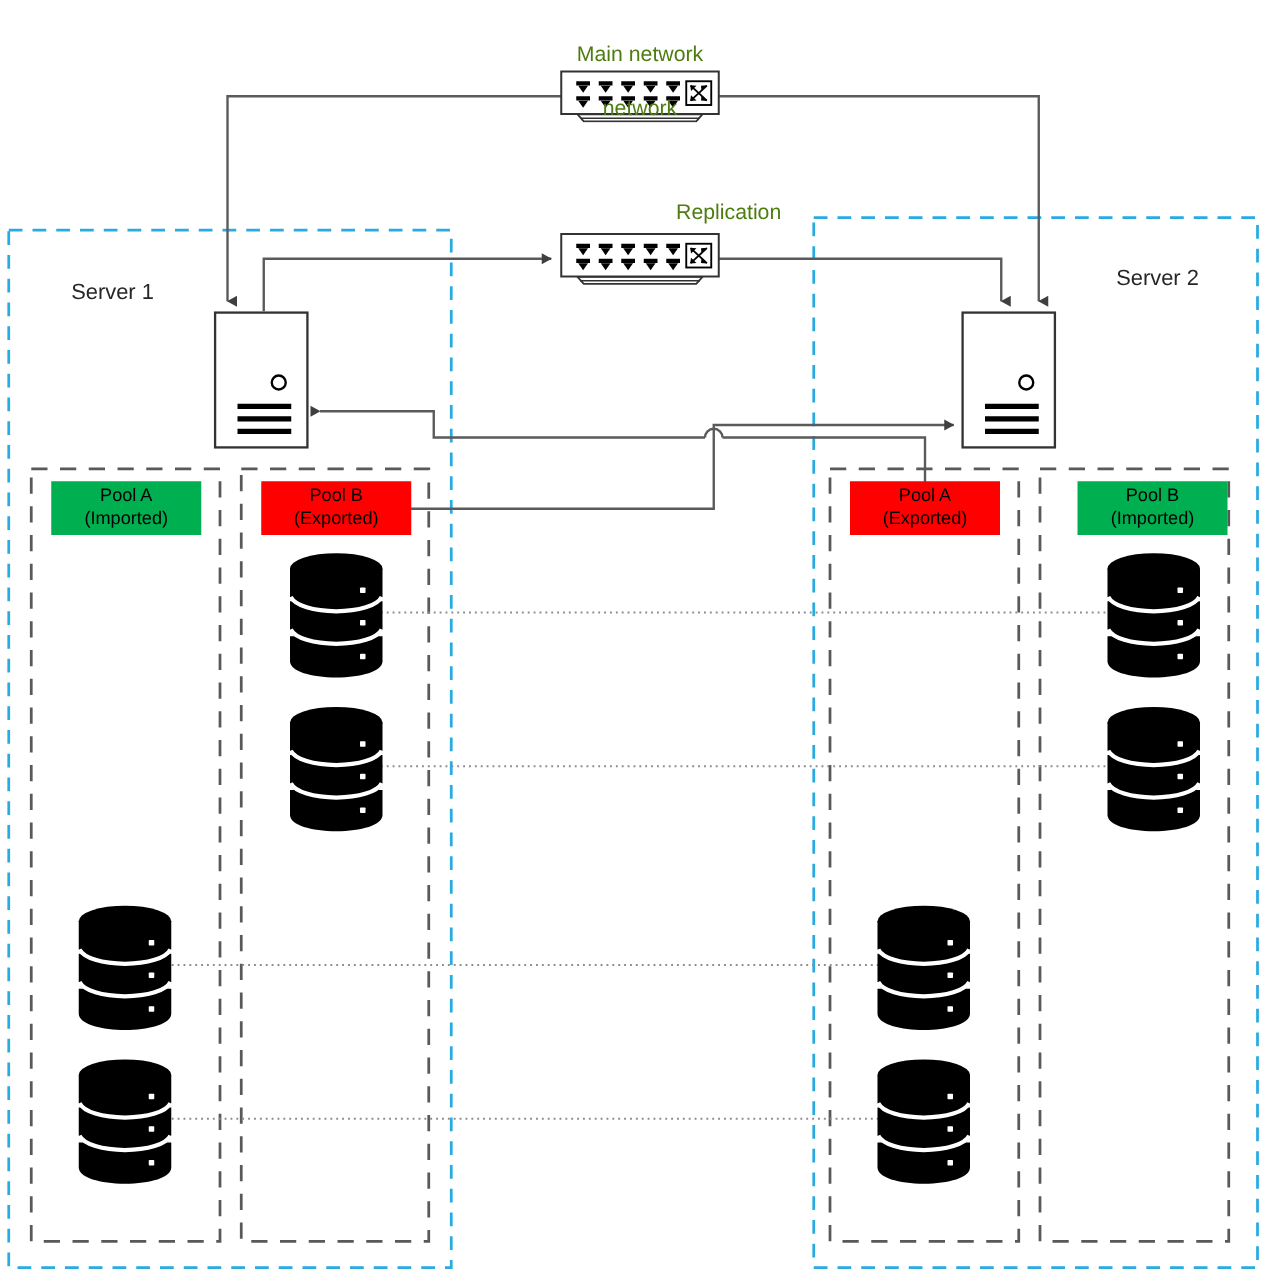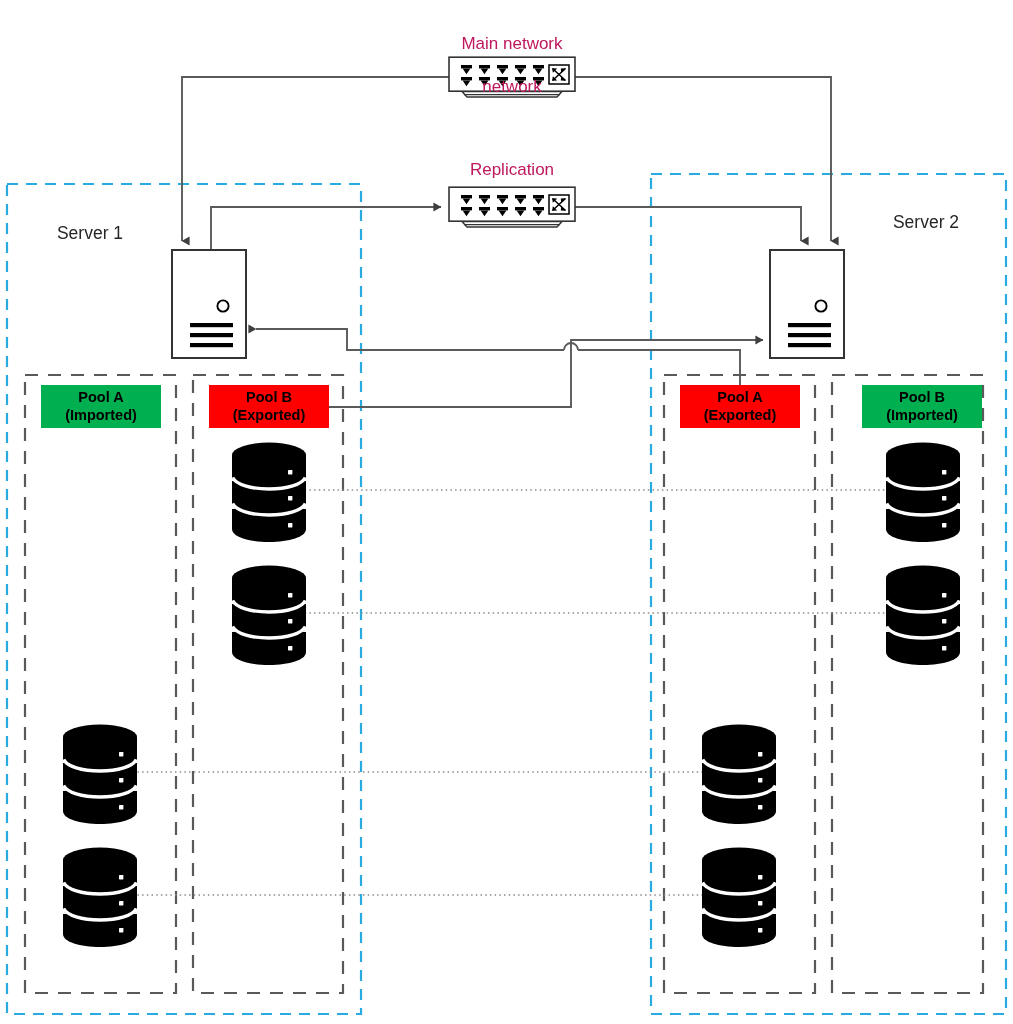--- a/index.html
+++ b/index.html
@@ -30,39 +30,39 @@
     position: absolute;
     font-family: "Liberation Sans", sans-serif;
     color: #1a1a1a;
     text-align: center;
     line-height: 1.28;
     white-space: pre-line;
     user-select: none;
   }
   .switch-caption {
     font-size: 17px;
-    color: #be185d;
+    color: #4d7c0f;
   }
   .server-caption {
     font-size: 17.5px;
     color: #262626;
   }
   .pool-chip {
     position: absolute;
     display: flex;
     flex-direction: column;
     align-items: center;
     justify-content: center;
     font-size: 14.5px;
     line-height: 1.22;
     color: #000000;
     text-align: center;
     box-sizing: border-box;
   }
-  .pool-chip .chip-line { display: block; font-weight: bold; }
+  .pool-chip .chip-line { display: block; }
 </style>
 </head>
 <body>
 
 <div id="canvas">
 
   <svg id="diagram-svg" viewBox="0 0 1013 1024" xmlns="http://www.w3.org/2000/svg">
     <defs>
       <marker id="arrowDown" markerWidth="10" markerHeight="10" refX="5" refY="8.2" orient="auto" markerUnits="userSpaceOnUse">
         <path d="M0.6,0.6 L9.4,0.6 L5,8.6 Z" fill="#3f3f3f"></path>
@@ -217,21 +217,21 @@
 
     <use href="#disk-symbol" x="700" y="723" width="78" height="102"></use>
     <use href="#disk-symbol" x="700" y="846" width="78" height="102"></use>
   </svg>
 
   <div class="dia-label switch-caption" style="left:412px; top:11px; width:200px;">
     <div>Main network</div>
     <div>network</div>
   </div>
 
-  <div class="dia-label switch-caption" style="left:412px; top:137px; width:200px;">
+  <div class="dia-label switch-caption" style="left:425px; top:137px; width:200px;text-align:right;">
     <div>Replication</div>
   </div>
 
   <div class="dia-label server-caption" style="left:30px; top:222px; width:120px;text-align:center;">Server 1</div>
 
   <div class="dia-label server-caption" style="left:866px; top:211px; width:120px;">Server 2</div>
 
   <div class="pool-chip" style="left:41px; top:385px; width:120px; height:43px; background:#00B050;">
     <span class="chip-line">Pool A</span>
     <span class="chip-line">(Imported)</span>

